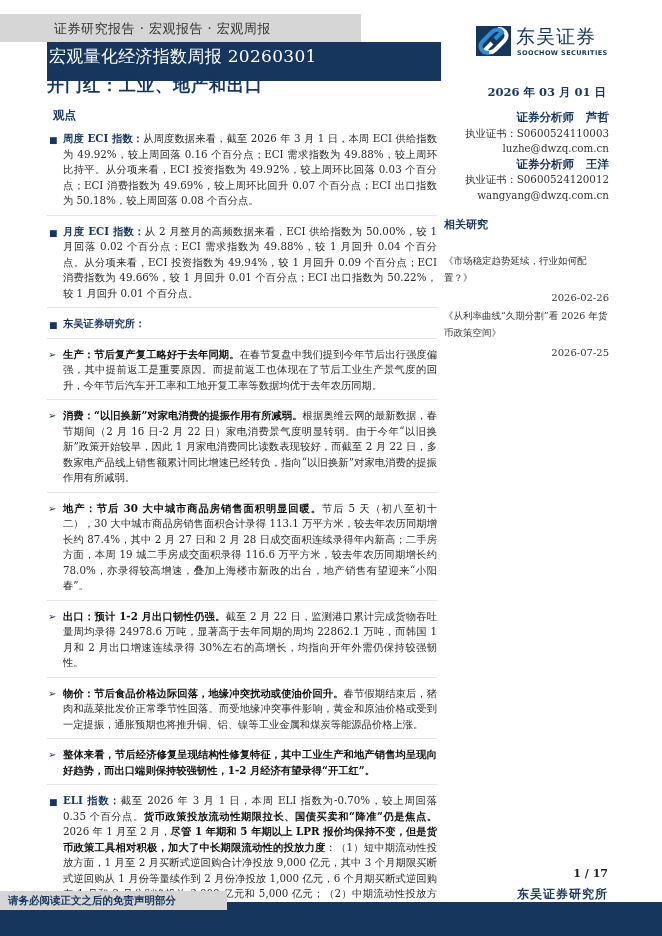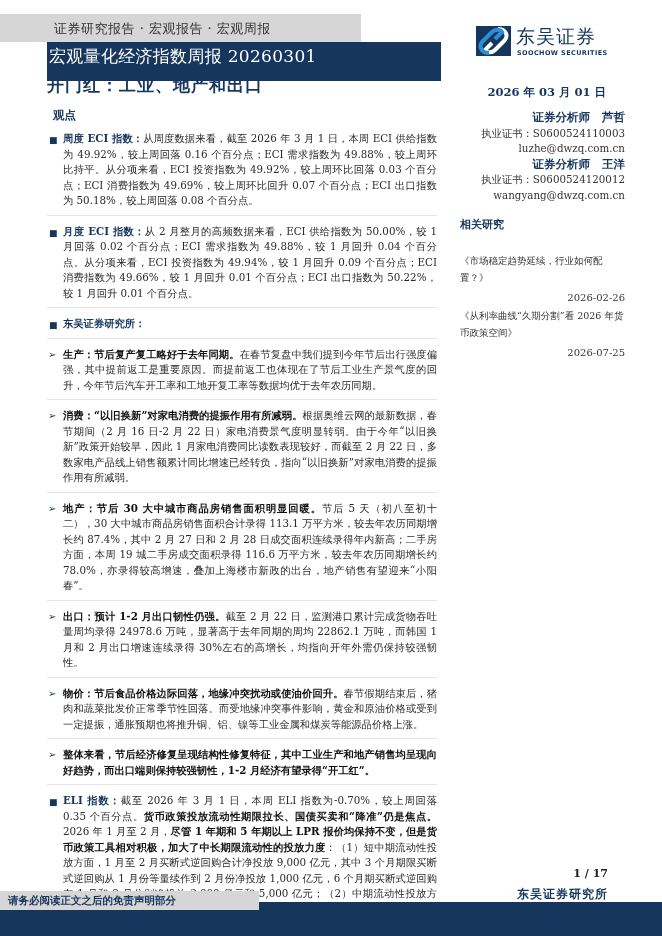--- a/index.html
+++ b/index.html
@@ -21,33 +21,33 @@
 
   .main { position: absolute; left: 47px; top: 108px; width: 390px; }
   .sec-head { font-size: 11.5px; font-weight: bold; color: #17365d; margin: 0 0 8px 6px; }
   .para { position: relative; padding-left: 16px; font-size: 10.3px; line-height: 15.5px; color: #2a2a2a; text-align: justify; margin-bottom: 8px; padding-bottom: 6px; border-bottom: 1px solid #e4e4e4; }
   .para.noborder { border-bottom: none; padding-bottom: 0; margin-bottom: 6px; }
   .mark { position: absolute; left: 2px; top: 2px; font-size: 9px; color: #17365d; }
   .arrow { position: absolute; left: 1px; top: 0; font-size: 10px; color: #17365d; }
   .lead { font-weight: bold; color: #17365d; }
   .lead-blk { font-weight: bold; color: #111; }
 
-  .side { position: absolute; left: 460px; top: 110px; width: 165px; font-size: 10.5px; color: #333; }
+  .side { position: absolute; left: 444px; top: 110px; width: 165px; font-size: 10.5px; color: #333; }
   .an { text-align: right; line-height: 15.5px; }
   .an .role { font-weight: bold; color: #17365d; font-size: 11.5px; }
   .an .name { font-weight: bold; color: #17365d; font-size: 11.5px; margin-left: 12px; }
   .an .lic, .an .mail { font-size: 10.3px; color: #333; }
   .related { margin-top: 14px; }
   .related .rh { font-weight: bold; color: #17365d; font-size: 11px; margin-bottom: 20px; }
   .related .ttl { font-size: 9.5px; line-height: 17px; color: #333; }
   .related .dt { text-align: right; font-size: 10px; margin: 6px 0 4px; }
 
   .page-no { position: absolute; right: 54px; top: 867px; font-size: 11px; font-weight: bold; color: #222; }
   .footer-org { position: absolute; right: 54px; top: 886px; font-size: 12px; font-weight: bold; color: #17365d; letter-spacing: 1px; }
-  .foot-gray { position: absolute; left: 0; top: 891px; width: 259px; height: 19px; background: #d6d6d6; }
+  .foot-gray { position: absolute; left: 0; top: 891px; width: 227px; height: 19px; background: #d6d6d6; }
   .foot-gray span { position: absolute; left: 8px; top: 3px; font-size: 10.5px; font-weight: bold; color: #17365d; }
   .foot-navy { position: absolute; left: 0; top: 909px; width: 662px; height: 27px; background: #17365d; }
   .foot-navy-top { position: absolute; left: 227px; top: 902px; width: 435px; height: 8px; background: #17365d; }
 </style>
 </head>
 <body>
 
 <div class="hdr-gray">
   <span>证券研究报告 · 宏观报告 · 宏观周报</span>
 </div>

